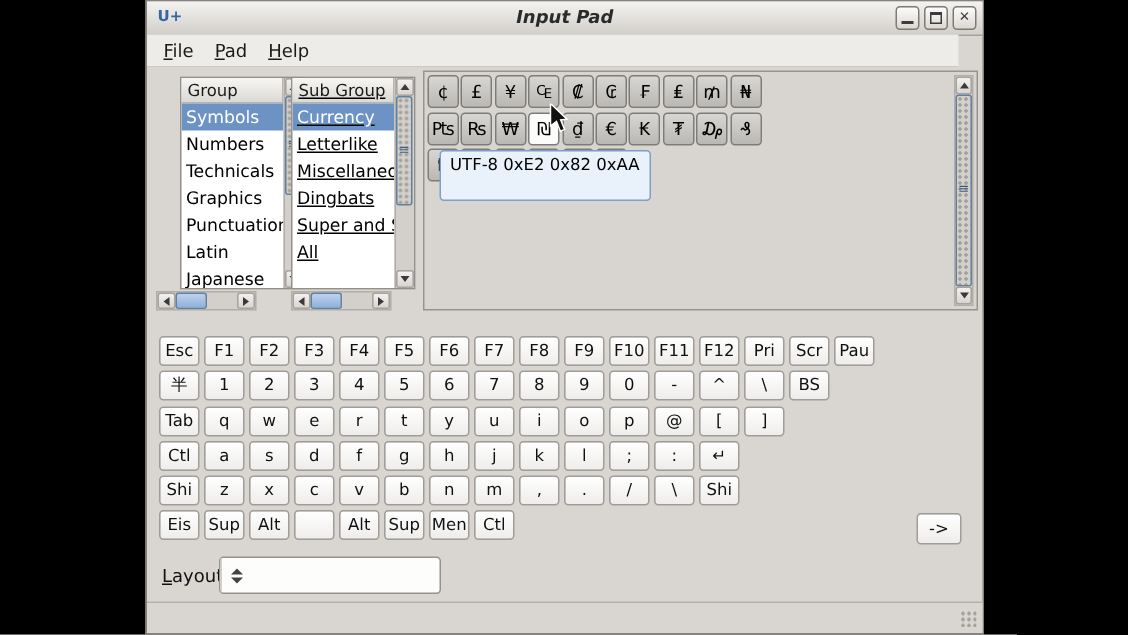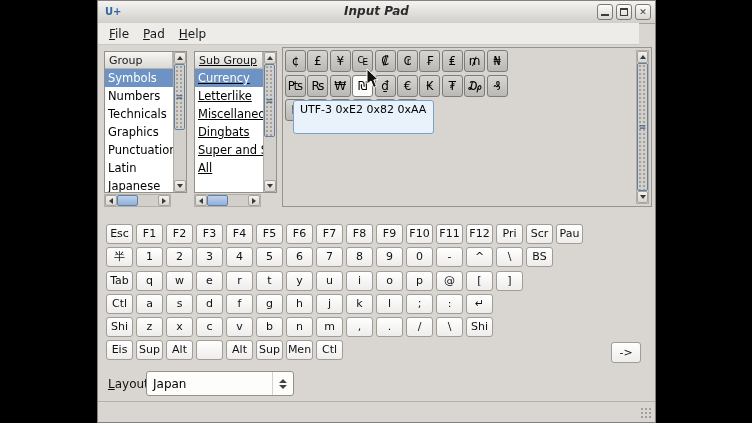--- a/index.html
+++ b/index.html
@@ -39,21 +39,21 @@
     background:#eeece9; border-bottom:1px solid #ccc9c4;
     display:flex; align-items:center; padding-left:4px; box-sizing:border-box;
     font-size:12px; color:#1a1a1a;
   }
   .menu-item { padding:2px 7px; }
   
   .list-panel {
     position:absolute; top:50px; width:83px; height:142px;
     background:#fff; border:1px solid #93908a; box-sizing:border-box; display:flex;
   }
-  #group-panel { left:6px; }
+  #group-panel { left:22px; }
   #subgroup-panel { left:96px;text-decoration:underline; }
   .list-main { flex:1; overflow:hidden; display:flex; flex-direction:column; }
   .list-header {
     flex:none; height:17px; background:linear-gradient(#f7f6f4,#dbd9d4);
     border-bottom:1px solid #b7b4af; border-right:1px solid #b7b4af;
     font-size:11px; padding:2px 0 0 4px; box-sizing:border-box; color:#1a1a1a; white-space:nowrap;
   }
   .lrow { flex:none; height:18px; line-height:18px; padding-left:3px; font-size:11.5px;
           white-space:nowrap; overflow:hidden; color:#000; }
   .lrow.sel { background:#6d92c4; color:#fff; }
@@ -266,21 +266,21 @@
     <div class="vscroll sym-scroll">
       <div class="step up"></div>
       <div class="vtrack">
         <div class="vthumb grip" style="height:100%"></div>
       </div>
       <div class="step down"></div>
     </div>
   </div>
 
   <div class="tooltip">
-    <div>UTF-3 0xE2 0x82 0xAA</div>
+    <div>UTF-8 0xE2 0x82 0xAA</div>
   </div>
 
   <div class="cursor">
     <svg width="14" height="20" viewBox="0 0 14 20">
       <path d="M1,0 L1,15 L5,12 L7.6,18.5 L10.4,17.3 L7.8,11 L12,10.5 Z" fill="#111" stroke="#fff" stroke-width="1"></path>
     </svg>
   </div>
 
   <div class="keyboard">
       <div class="kb-row">
@@ -372,21 +372,20 @@
         <div class="key">Alt</div>
         <div class="key">Sup</div>
         <div class="key">Men</div>
         <div class="key">Ctl</div>
       </div>
     </div>
   <div class="send-btn">-&gt;</div>
 
   <div class="layout-label"><u>L</u>ayout:</div>
   <div class="combo">
-    <div class="combo-value">Japan</div>
     <div class="combo-arrows">
       <div class="tri-up"></div>
         <div class="tri-down"></div>
     </div>
   </div>
 
   <div class="statusbar">
     <div class="grip"></div>
   </div>
 

